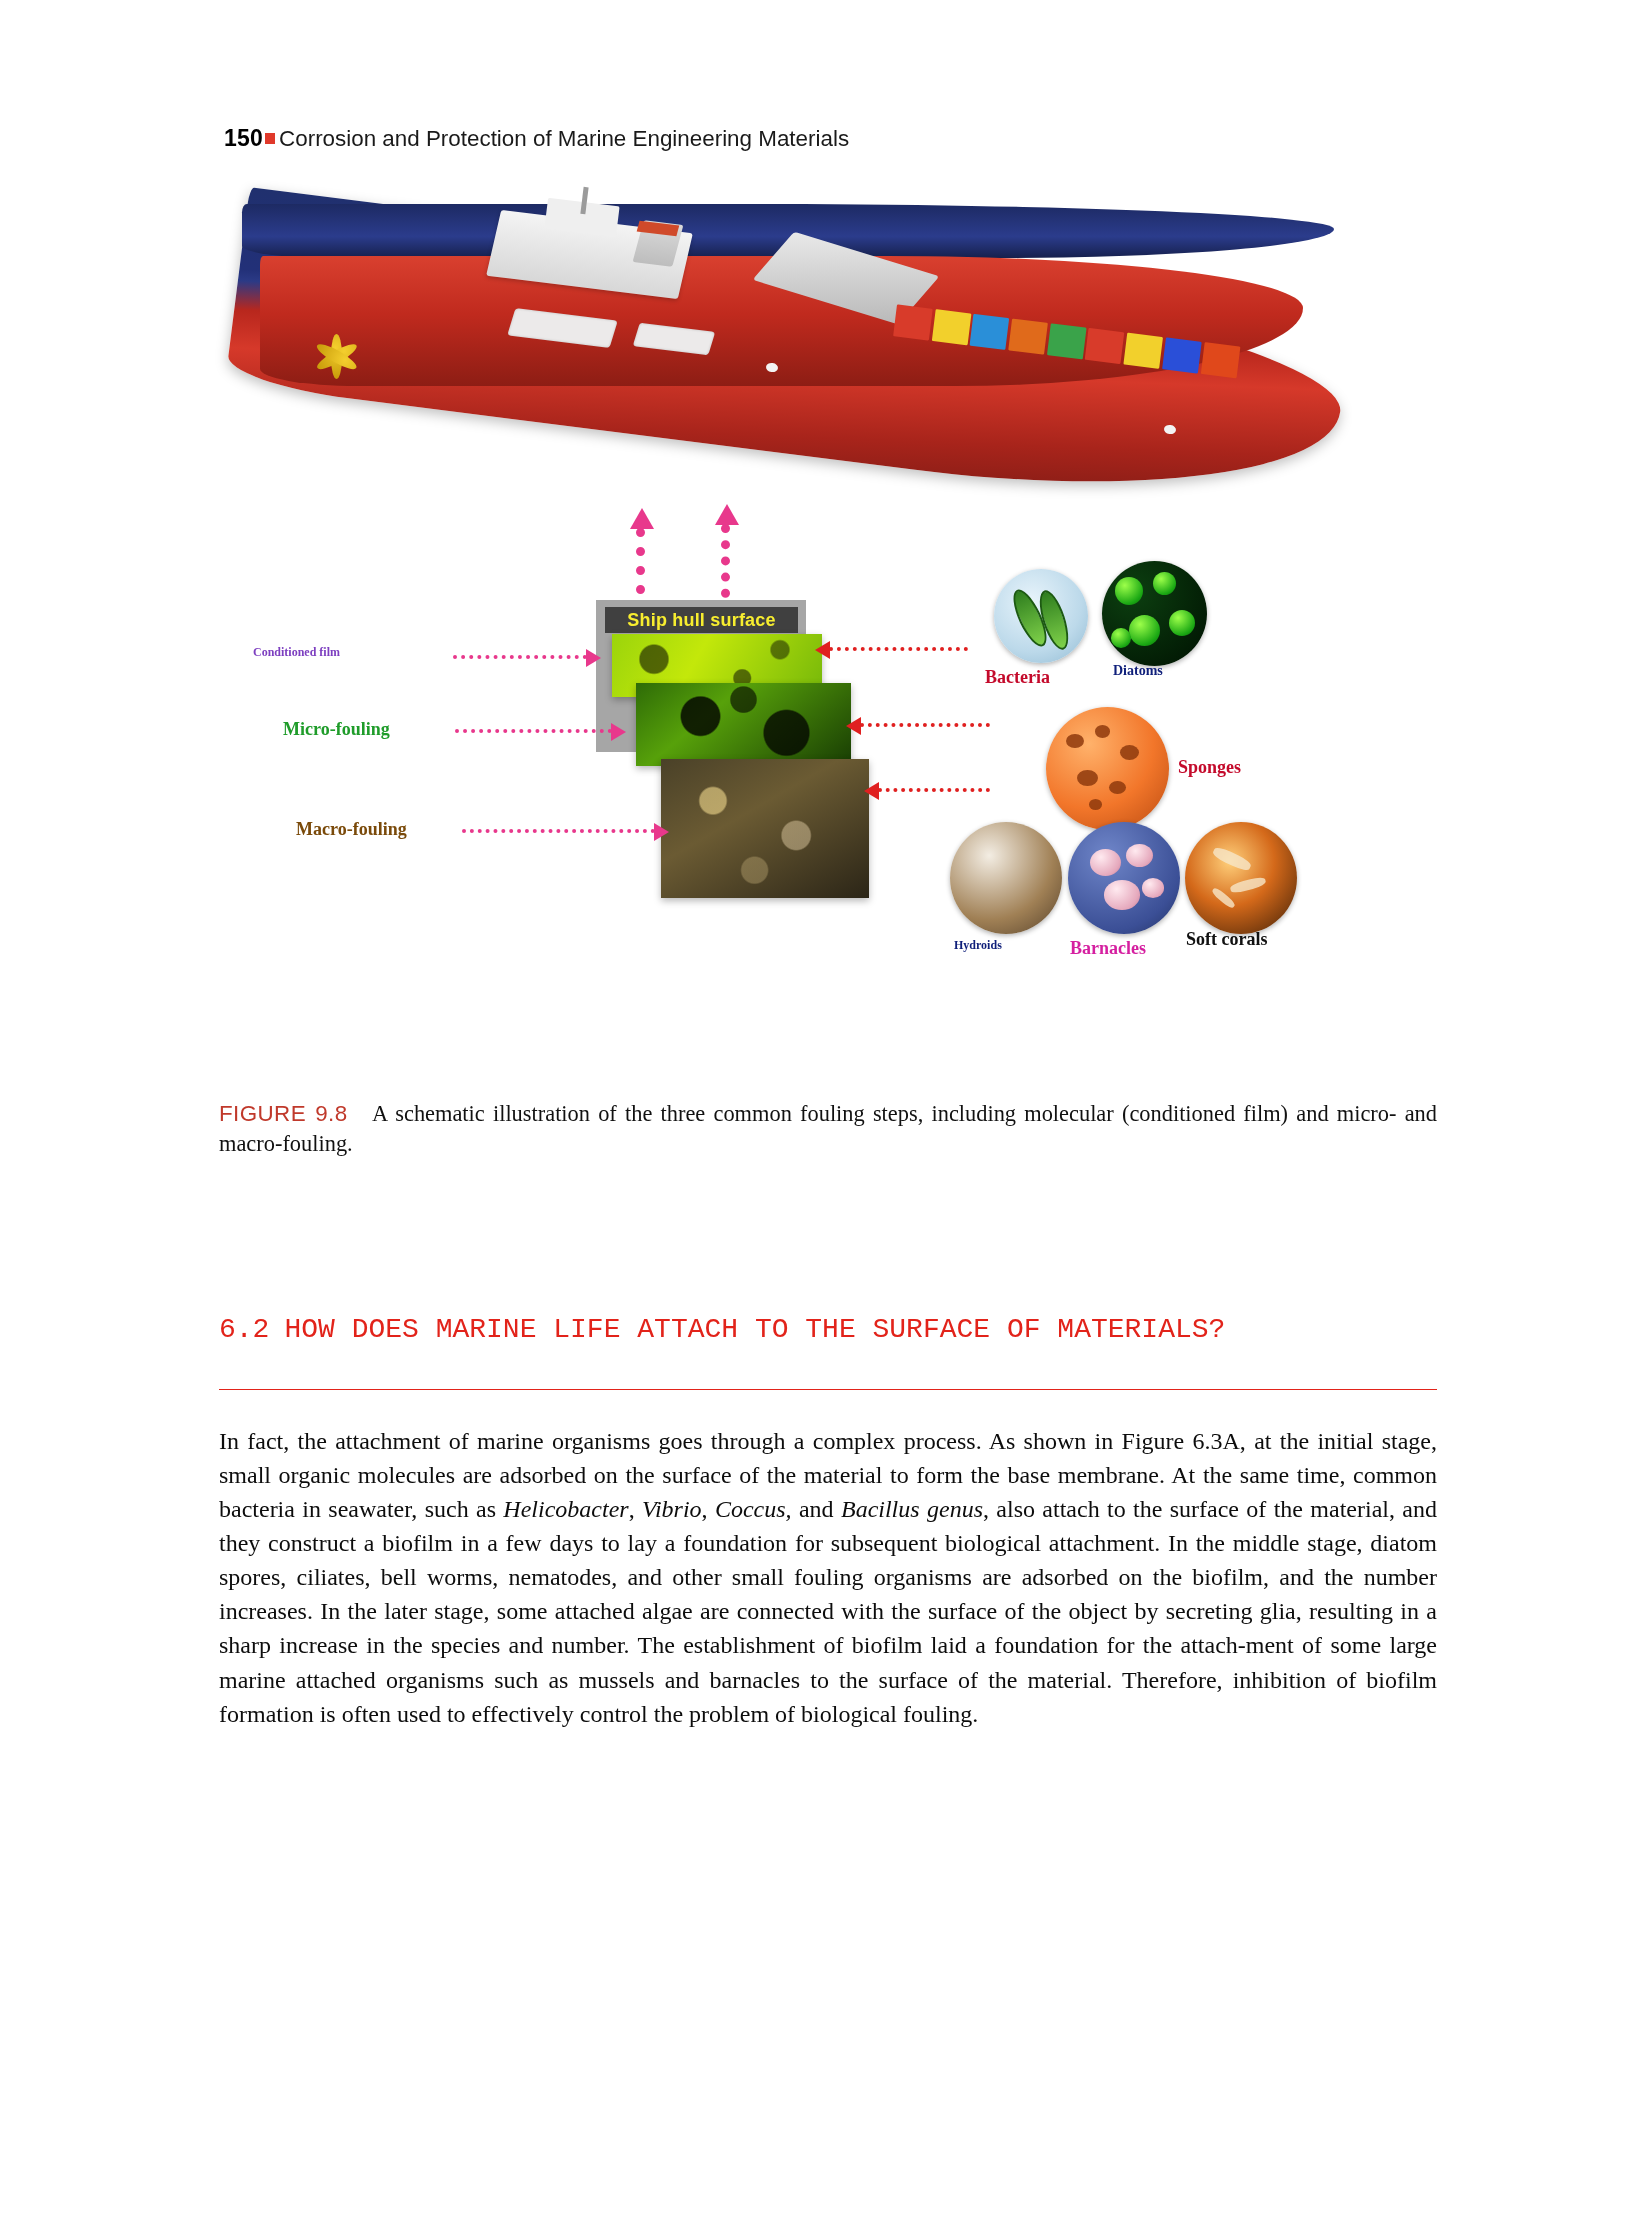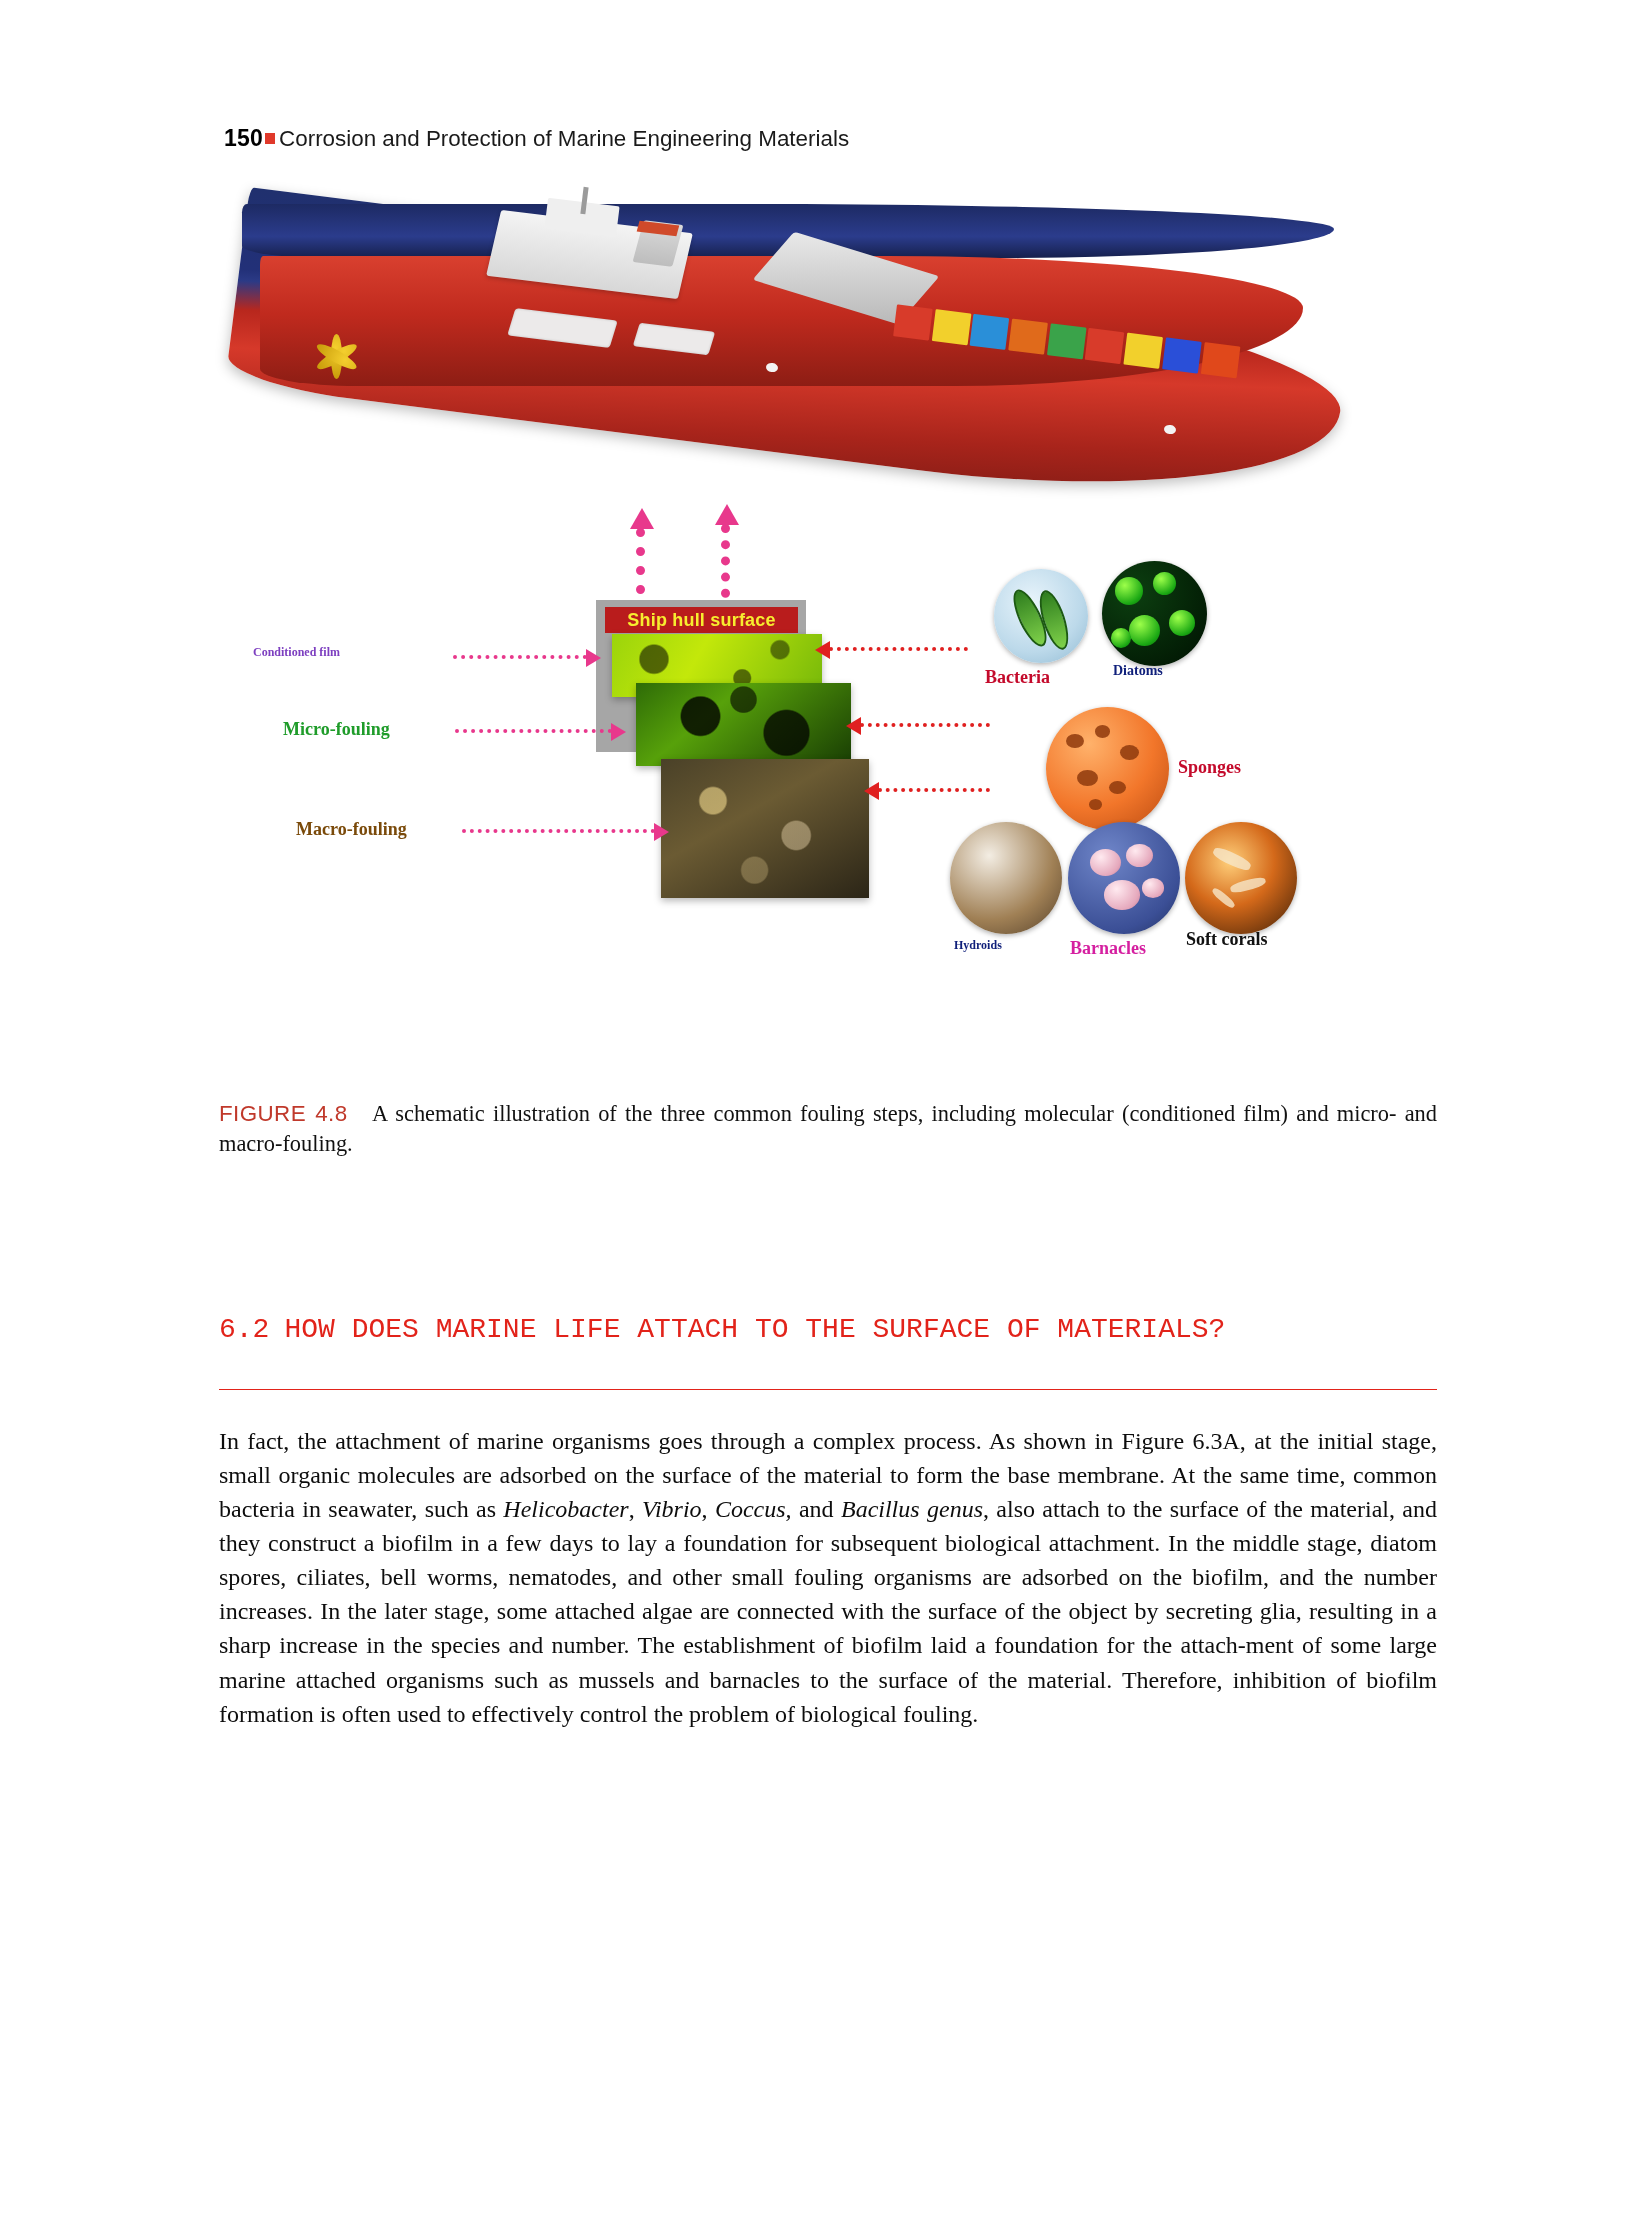--- a/index.html
+++ b/index.html
@@ -233,21 +233,21 @@
   .hull-label {
     position: absolute;
     left: 573px;
     top: 625px;
     width: 269px;
     text-align: center;
     font-family: "Liberation Sans", sans-serif;
     font-weight: bold;
     font-size: 20.6px;
     color: #f7ed2f;
-    background: #b91c1c;
+    background: #404040;
     padding: 2.7px 0;
     letter-spacing: 0.2px;
   }
 
   .panel {
     position: absolute;
     box-shadow: 0 2.7px 7.2px rgba(0,0,0,0.28);
   }
   .panel-conditioned {
     left: 571px; top: 656px; width: 291px; height: 85px;
@@ -544,21 +544,21 @@
 
     <div class="sp-label sp-bacteria" style="left:792px; top:470px; font-size:18px;">Bacteria</div>
     <div class="sp-label sp-diatoms" style="left:920px; top:466px; font-size:14px;">Diatoms</div>
     <div class="sp-label sp-sponges" style="left:985px; top:560px; font-size:18px;">Sponges</div>
     <div class="sp-label sp-hydroids" style="left:761px; top:741px; font-size:12px;">Hydroids</div>
     <div class="sp-label sp-barnacles" style="left:877px; top:741px; font-size:18px;">Barnacles</div>
     <div class="sp-label sp-corals" style="left:993px; top:732px; font-size:18px;">Soft corals</div>
   </div>
 
   <div class="caption">
-    <span class="figno">FIGURE 4.8</span>&nbsp;&nbsp;&nbsp;<span>A schematic illustration of the three common fouling steps, including molecular (conditioned film) and micro- and macro-fouling.</span>
+    <span class="figno">FIGURE 9.8</span>&nbsp;&nbsp;&nbsp;<span>A schematic illustration of the three common fouling steps, including molecular (conditioned film) and micro- and macro-fouling.</span>
   </div>
 
 
   <div class="h2">
     <span class="num">6.2</span><span>HOW DOES MARINE LIFE ATTACH TO THE SURFACE OF MATERIALS?</span>
     <div class="rule"></div>
   </div>
 
   <div class="body-text">In fact, the attachment of marine organisms goes through a complex process. As shown in Figure 6.3A, at the initial stage, small organic molecules are adsorbed on the surface of the material to form the base membrane. At the same time, common bacteria in seawater, such as <i>Helicobacter</i>, <i>Vibrio</i>, <i>Coccus,</i> and <i>Bacillus genus</i>, also attach to the surface of the material, and they construct a biofilm in a few days to lay a foundation for subsequent biological attachment. In the middle stage, diatom spores, ciliates, bell worms, nematodes, and other small fouling organisms are adsorbed on the biofilm, and the number increases. In the later stage, some attached algae are connected with the surface of the object by secreting glia, resulting in a sharp increase in the species and number. The establishment of biofilm laid a foundation for the attach-ment of some large marine attached organisms such as mussels and barnacles to the surface of the material. Therefore, inhibition of biofilm formation is often used to effectively control the problem of biological fouling.</div>
 

